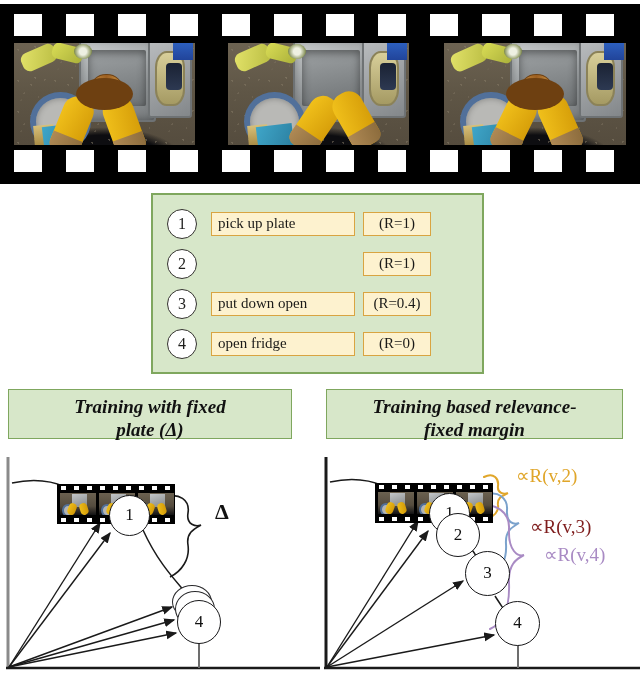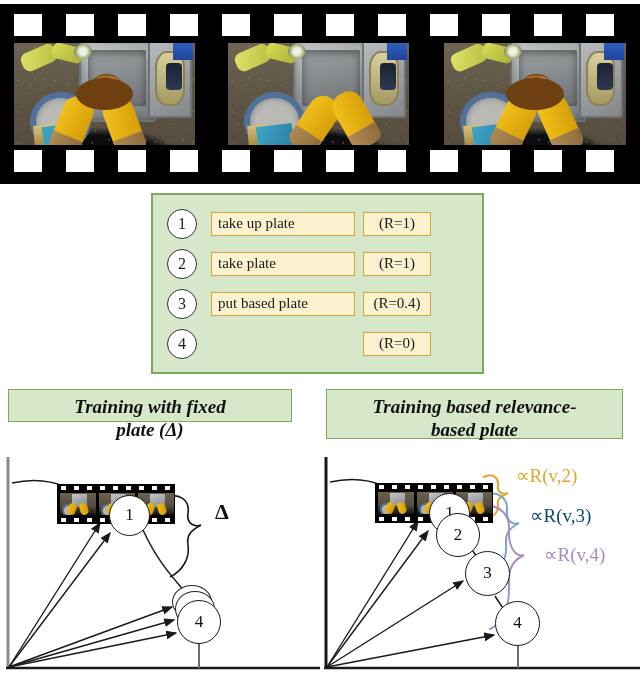--- a/index.html
+++ b/index.html
@@ -100,21 +100,21 @@
      background:#fdf2cf;border:1.4px solid #d9a441;box-sizing:border-box;
      font-size:15px;line-height:21px;padding-left:6px;color:#1a1a18;white-space:nowrap;}
   .cap-r{position:absolute;left:196px;top:3px;width:68px;height:24px;
      background:#fdf2cf;border:1.4px solid #d9a441;box-sizing:border-box;
      font-size:15px;line-height:21px;text-align:center;color:#1a1a18;}
 
   
   .panel-title{position:absolute;background:#d7e7c9;border:1.5px solid #7fa75e;
      box-sizing:border-box;font-style:italic;font-weight:bold;font-size:19px;
      line-height:23px;text-align:center;color:#111;padding-top:5px;}
-  #title-left{left:8px;top:389px;width:284px;height:33px;}
+  #title-left{left:8px;top:389px;width:284px;height:50px;}
   #title-right{left:326px;top:389px;width:297px;height:50px;}
 
   
   .diagram{position:absolute;top:455px;width:320px;height:224px;}
   #diag-left{left:0;}
   #diag-right{left:318px;}
   .diagram svg{position:absolute;left:0;top:0;}
 
   .node{position:absolute;border-radius:50%;background:#fff;
      border:1.7px solid #18181a;box-sizing:border-box;text-align:center;
@@ -249,46 +249,46 @@
         </div>
       <div class="brush"></div>
       <div class="brush-hub"></div>
     </div>
   </div>
 </div>
 
 <div id="caption-panel">
   <div class="cap-row" style="top:14px">
     <div class="cap-circle">1</div>
-    <div class="cap-text">take up plate</div>
+    <div class="cap-text">pick up plate</div>
     <div class="cap-r">(R=1)</div>
   </div>
   <div class="cap-row" style="top:54px">
     <div class="cap-circle">2</div>
-    <div class="cap-text">take plate</div>
     <div class="cap-r">(R=1)</div>
   </div>
   <div class="cap-row" style="top:94px">
     <div class="cap-circle">3</div>
-    <div class="cap-text">put based plate</div>
+    <div class="cap-text">put down open</div>
     <div class="cap-r">(R=0.4)</div>
   </div>
   <div class="cap-row" style="top:134px">
     <div class="cap-circle">4</div>
+    <div class="cap-text">open fridge</div>
     <div class="cap-r">(R=0)</div>
   </div>
 </div>
 
 <div class="panel-title" id="title-left">
   <span>Training with fixed</span><br>
   <span>plate (Δ)</span>
 </div>
 <div class="panel-title" id="title-right">
   <span>Training based relevance-</span><br>
-  <span>based plate</span>
+  <span>fixed margin</span>
 </div>
 
 <div class="diagram" id="diag-left">
   <svg width="320" height="224">
 
     <line x1="8" y1="2" x2="8" y2="213" stroke="#8a8a8a" stroke-width="3"></line>
     <line x1="6" y1="213" x2="320" y2="213" stroke="#1a1a1a" stroke-width="2.4"></line>
 
     <path d="M12,28 C34,23 52,26 66,32" fill="none" stroke="#1a1a1a" stroke-width="1.5"></path>
 
@@ -438,15 +438,15 @@
         <div class="mf-arm r"></div>
     </div>
   </div>
 
   <div class="node" style="left:111px;top:38px;width:41px;height:41px;line-height:38px;">1</div>
   <div class="node" style="left:118px;top:58px;width:44px;height:44px;line-height:41px;">2</div>
   <div class="node" style="left:147px;top:96px;width:45px;height:45px;line-height:42px;">3</div>
   <div class="node" style="left:177px;top:146px;width:45px;height:45px;line-height:42px;">4</div>
 
   <div class="annot" style="left:198px;top:9px;color:#e0a62a;">∝R(v,2)</div>
-  <div class="annot" style="left:212px;top:49px;color:#0c4a6e;">∝R(v,3)</div>
+  <div class="annot" style="left:212px;top:60px;color:#7f1d1d;">∝R(v,3)</div>
   <div class="annot" style="left:226px;top:88px;color:#a98bc4;">∝R(v,4)</div>
 </div>
 
 </body></html>

